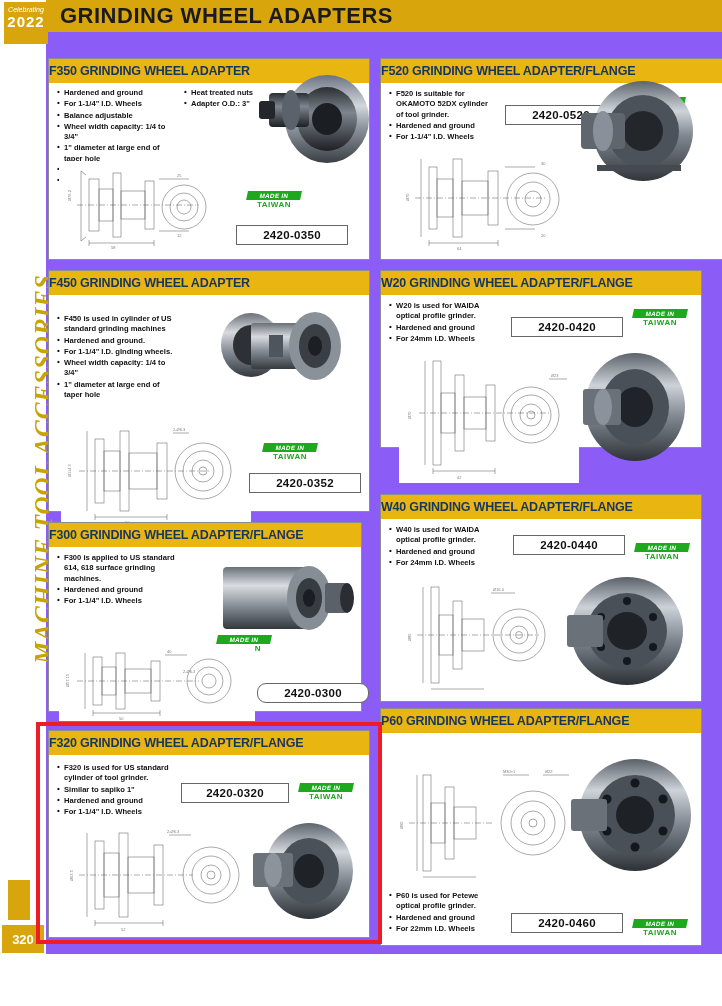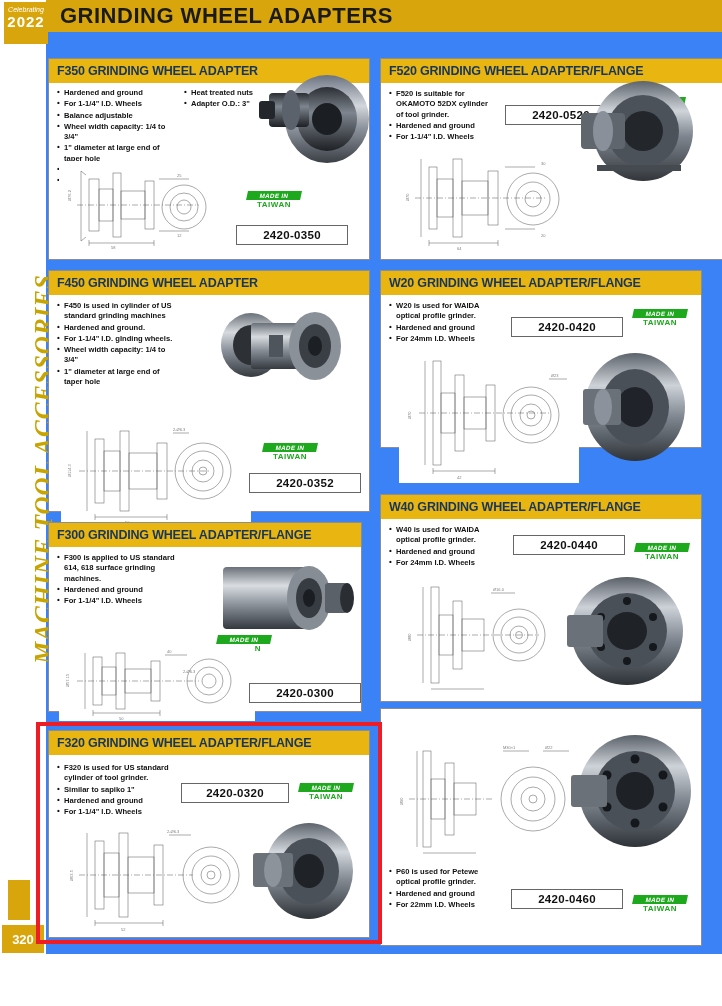--- a/index.html
+++ b/index.html
@@ -6,21 +6,21 @@
   body {
     width: 722px; height: 1006px;
     font-family: "Liberation Sans", sans-serif;
     background: #ffffff;
     overflow: hidden;
     position: relative;
   }
   
   .page {
     position:absolute; inset:0;
-    background:#3b82f6;
+    background:#8b5cf6;
   }
   .left-rail {
     position:absolute; left:0; top:0; width:46px; height:1006px;
     background:#ffffff;
   }
   .rail-vert-text {
     position:absolute;
     left:-236px; top:370px;
     width:560px;
     transform: rotate(-90deg);
@@ -74,21 +74,20 @@
   
   .card {
     position:absolute;
     border:1px solid #8d8d8d;
     background:#fff;
   }
   .card-title {
     background:#e8b511;
     height:24px;
     display:flex; align-items:center;
-    padding-left:8px;
     font-weight:700;
     font-size:12.5px;
     color:#17365d;
     font-family:"Liberation Sans", sans-serif;
     letter-spacing:-0.2px;
     white-space:nowrap;
   }
   .card-body { position:relative; width:100%; height:calc(100% - 24px); }
   ul.bullets {
     list-style:none;
@@ -316,21 +315,21 @@
           <ellipse cx="46" cy="74" rx="10" ry="20" fill="#8a9099"></ellipse>
           <path d="M40 108 h84 v6 h-84 z" fill="#454a51"></path>
         </svg>
       </div>
     </div>
   </div>
 
   <div class="card" style="left:48px; top:270px; width:322px; height:242px;">
     <div class="card-title">F450 GRINDING WHEEL ADAPTER</div>
     <div class="card-body">
-      <ul class="bullets" style="position:absolute; left:7px; top:6px; width:118px;">
+      <ul class="bullets" style="position:absolute; left:7px; top:19px; width:118px;">
         <li>F450 is used in cylinder of US standard grinding machines</li>
         <li>Hardened and ground.</li>
         <li>For 1-1/4" I.D. gInding wheels.</li>
         <li>Wheel width capacity: 1/4 to 3/4"</li>
         <li>1" diameter at large end of taper hole</li>
       </ul>
 
       <div class="photo" style="left:150px; top:4px;">
         <svg width="172" height="116" viewBox="0 0 172 116">
           <defs>
@@ -569,25 +568,26 @@
           </g>
           <g fill="#7d7d7d" font-size="4" font-family="Liberation Sans, sans-serif">
             <text x="10" y="42" transform="rotate(-90 10,42)">Ø57.15</text>
             <text x="60" y="75">50</text>
             <text x="108" y="8">40</text>
             <text x="124" y="28">2-Ø6.3</text>
           </g>
         </svg>
       </div>
 
-      <div class="partnum" style="left:200px; top:136px; width:112px;">2420-0300</div>
+      <div class="partnum" style="left:208px; top:136px; width:112px;border-radius:9px;">2420-0300</div>
     </div>
   </div>
 
   <div class="card" style="left:380px; top:708px; width:322px; height:238px;">
+    <div class="card-title">P60 GRINDING WHEEL ADAPTER/FLANGE</div>
     <div class="card-body">
 
       <div class="tech" style="left:12px; top:28px;">
         <svg width="186" height="130" viewBox="0 0 186 130">
           <g stroke="#555" fill="none" stroke-width="0.5">
             <rect x="30" y="14" width="8" height="96"></rect>
             <rect x="38" y="42" width="14" height="40"></rect>
             <rect x="52" y="26" width="9" height="72"></rect>
             <rect x="61" y="46" width="22" height="32"></rect>
             <line x1="16" y1="62" x2="100" y2="62" stroke-dasharray="6,2,1,2"></line>

